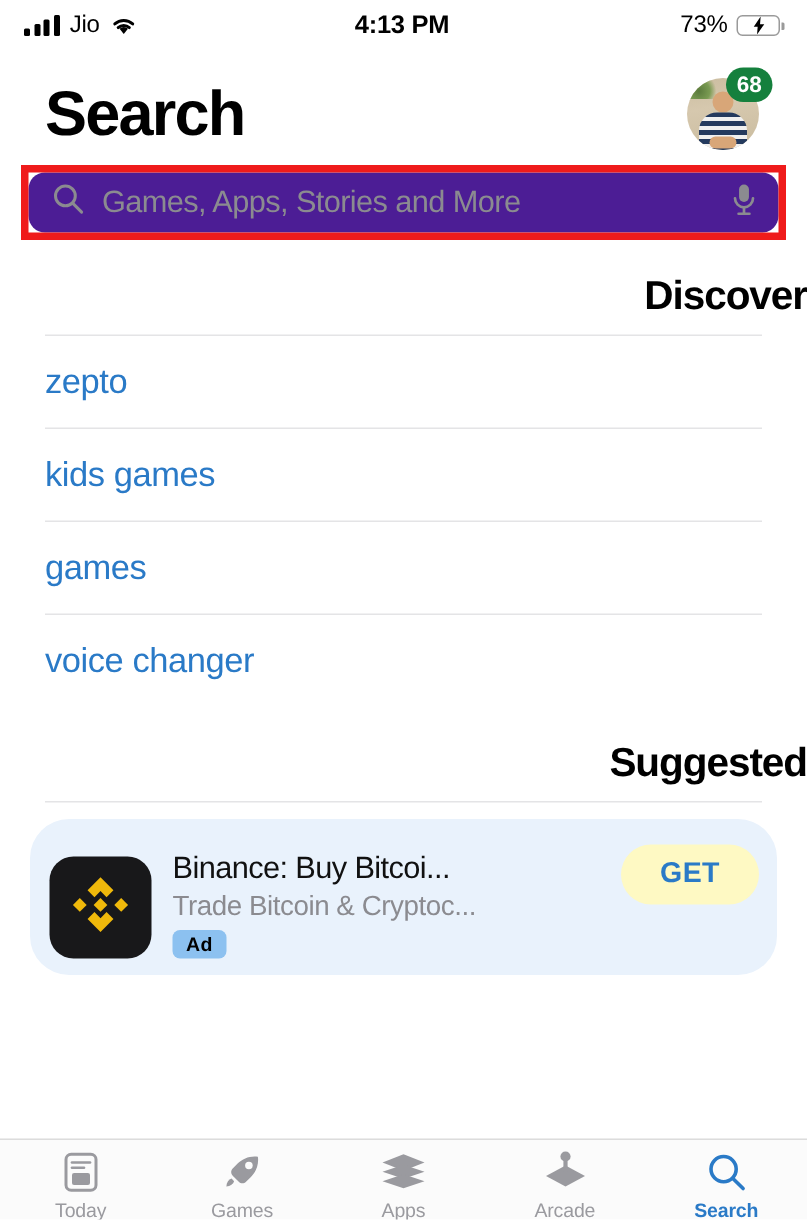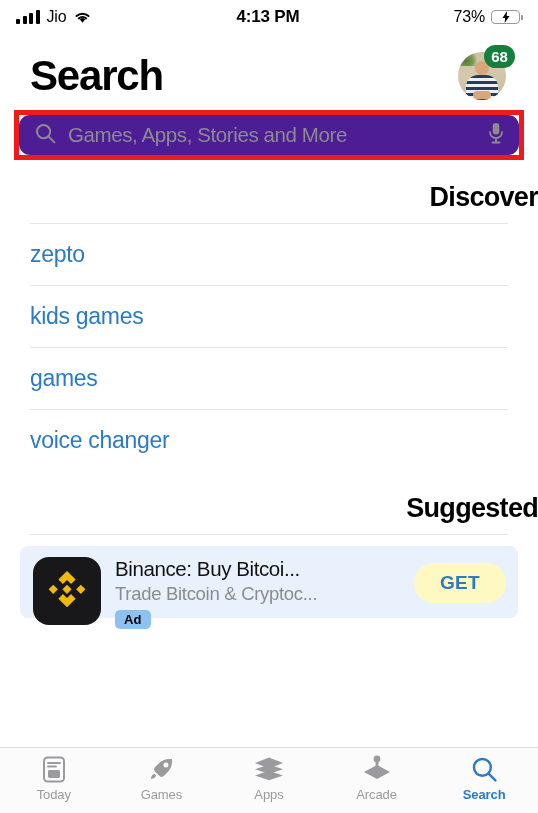--- a/index.html
+++ b/index.html
@@ -136,25 +136,25 @@
     border-top:1px solid #e4e4e6;
     color:#2a7ac7;
     font-size:23px;
     letter-spacing:-0.3px;
   }
 
   
   .suggested-wrap { margin:0 30px; border-top:1px solid #e4e4e6; padding-top:11px; }
   .app-card {
     background:#e9f2fc;
-    border-radius:8px;
-    display:flex; align-items:flex-start;
+    border-radius:26px;
+    display:flex; align-items:flex-end;
     padding:11px 12px 11px 13px;
     gap:14px;
-    height:72px;
+    height:104px;
     margin:0 -10px;
   }
   .app-icon {
     width:68px; height:68px; flex:0 0 auto;
     background:#18181a; border-radius:16px;
     display:flex; align-items:center; justify-content:center;
   }
   .app-meta { flex:1; min-width:0; }
   .app-title {
     font-size:20.5px; letter-spacing:-0.4px; color:#111;
@@ -176,21 +176,21 @@
     background:#fef9c3; color:#2a7ac7;
     font-size:19px; font-weight:bold;
     padding:9px 26px; border-radius:20px;
     letter-spacing:0.3px;
     align-self:flex-start; margin-top:6px;
   }
 
   
   .tab-bar {
     position:absolute; left:0; right:0; bottom:0;
-    height:66px;
+    height:54px;
     background:#fbfbfb;
     border-top:1px solid #dcdcdc;
     display:flex; align-items:flex-start;
     padding-top:7px;
   }
   .tab {
     flex:1; display:flex; flex-direction:column;
     align-items:center; gap:4px;
   }
   .tab-icon { height:28px; display:flex; align-items:center; justify-content:center; }

